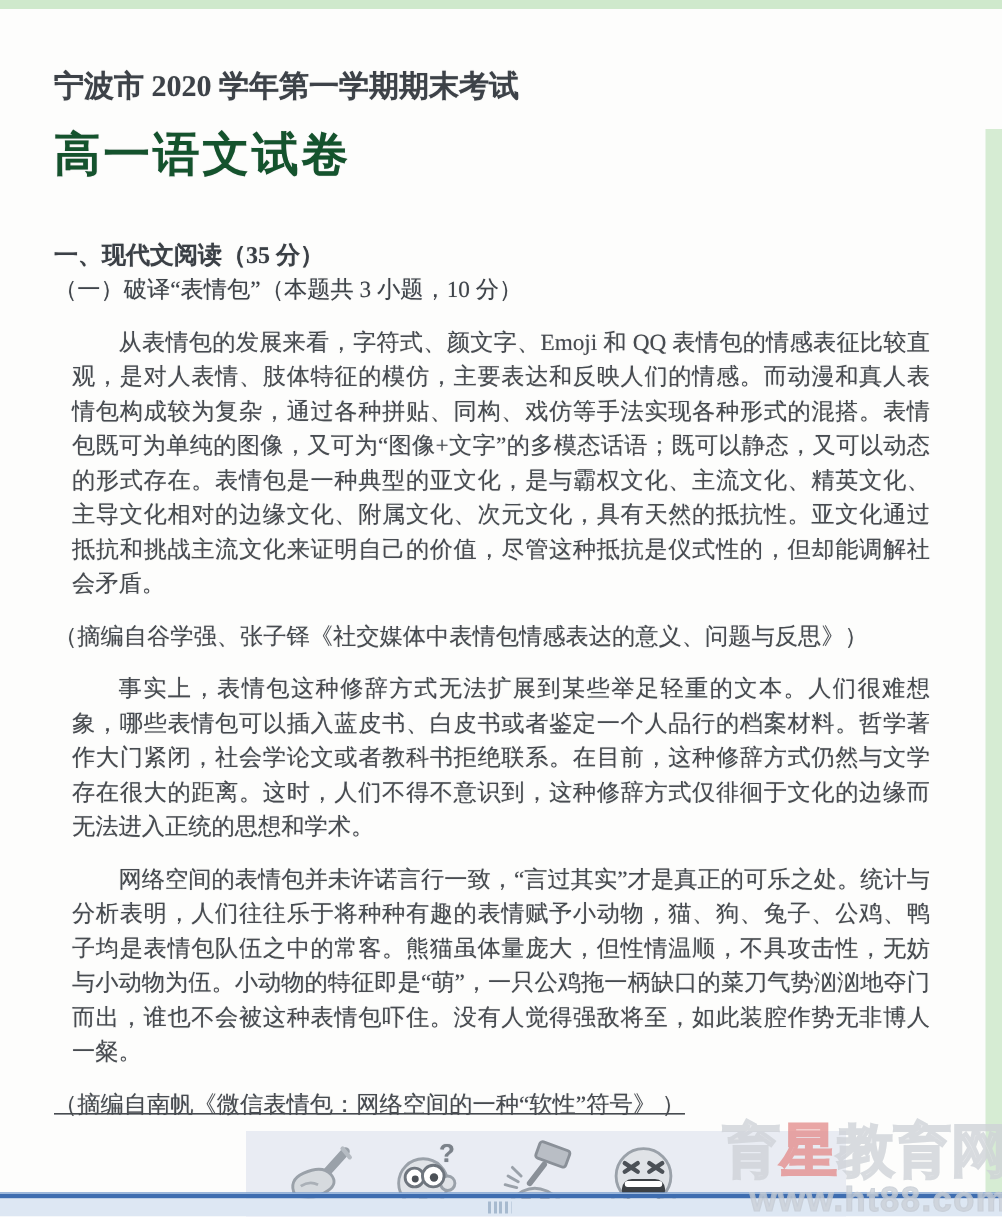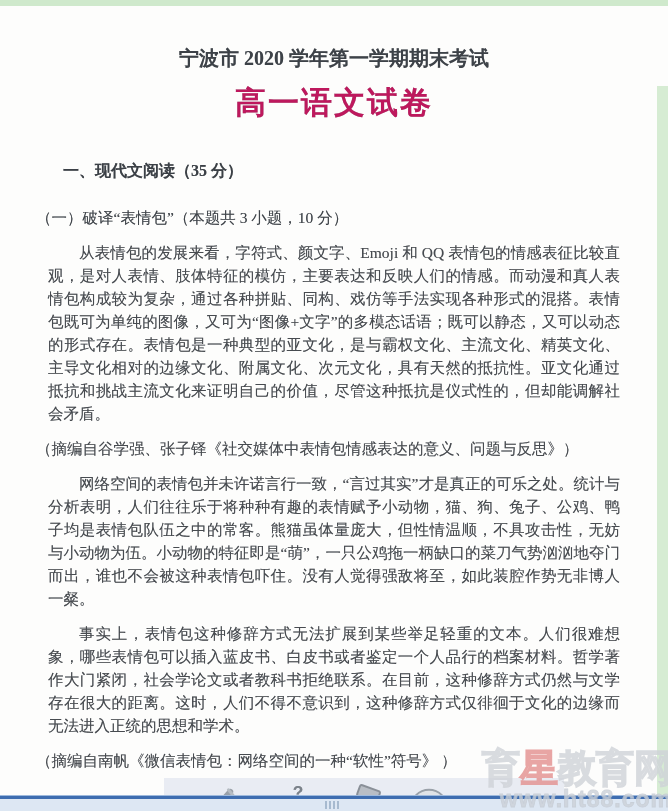--- a/index.html
+++ b/index.html
@@ -19,35 +19,35 @@
 
   .content{
     position:relative;
     padding:0 36px;
     color:#474b50;
     font-size:15.5px;
     line-height:23px;
     text-shadow:0 0 .6px rgba(70,75,80,.45);
   }
   h1.exam-title{
-    margin:45px 0 0;text-align:center;
+    margin:45px 0 0;text-align:left;
     font-size:20px;line-height:26px;font-weight:bold;color:#3d4248;
   }
   h2.paper-title{
-    margin:12px 0 0;text-align:center;
-    font-size:31px;line-height:40px;font-weight:bold;color:#be185d;
+    margin:12px 0 0;text-align:left;
+    font-size:31px;line-height:40px;font-weight:bold;color:#14532d;
     letter-spacing:2px;
   }
-  .sec-heading{margin-top:36px;font-weight:bold;color:#3b4046;font-size:16px;margin-left:27px;}
-  .sec-subheading{color:#3f444a;margin-top:24px;}
+  .sec-heading{margin-top:36px;font-weight:bold;color:#3b4046;font-size:16px;}
+  .sec-subheading{color:#3f444a;}
   .mat-label{font-weight:bold;text-indent:2em;color:#3b4046;}
   p.body-para{margin:12px;text-indent:2em;text-align:justify;text-justify:inter-ideograph;}
   .attribution{text-align:left;}
   .attribution.attr-1{padding-right:2px;}
-  .attribution.attr-2{padding-right:14px;}
+  .attribution.attr-2{padding-right:14px;text-decoration:underline;}
 
   
   .emoji-strip{
     margin:6px 0 0 128px;
     width:400px;height:62px;
     background:#e9ecf3;
     display:flex;align-items:center;
     padding-left:24px;gap:22px;
     box-sizing:border-box;
   }
@@ -96,22 +96,22 @@
   <div class="content">
     <h1 class="exam-title">宁波市 2020 学年第一学期期末考试</h1>
     <h2 class="paper-title">高一语文试卷</h2>
 
     <div class="sec-heading">一、现代文阅读（35 分）</div>
     <div class="sec-subheading">（一）破译“表情包”（本题共 3 小题，10 分）</div>
 
     <p class="body-para">从表情包的发展来看，字符式、颜文字、Emoji 和 QQ 表情包的情感表征比较直观，是对人表情、肢体特征的模仿，主要表达和反映人们的情感。而动漫和真人表情包构成较为复杂，通过各种拼贴、同构、戏仿等手法实现各种形式的混搭。表情包既可为单纯的图像，又可为“图像+文字”的多模态话语；既可以静态，又可以动态的形式存在。表情包是一种典型的亚文化，是与霸权文化、主流文化、精英文化、主导文化相对的边缘文化、附属文化、次元文化，具有天然的抵抗性。亚文化通过抵抗和挑战主流文化来证明自己的价值，尽管这种抵抗是仪式性的，但却能调解社会矛盾。</p>
     <div class="attribution attr-1">（摘编自谷学强、张子铎《社交媒体中表情包情感表达的意义、问题与反思》）</div>
 
+    <p class="body-para">事实上，表情包这种修辞方式无法扩展到某些举足轻重的文本。人们很难想象，哪些表情包可以插入蓝皮书、白皮书或者鉴定一个人品行的档案材料。哲学著作大门紧闭，社会学论文或者教科书拒绝联系。在目前，这种修辞方式仍然与文学存在很大的距离。这时，人们不得不意识到，这种修辞方式仅徘徊于文化的边缘而无法进入正统的思想和学术。</p>
     <p class="body-para">网络空间的表情包并未许诺言行一致，“言过其实”才是真正的可乐之处。统计与分析表明，人们往往乐于将种种有趣的表情赋予小动物，猫、狗、兔子、公鸡、鸭子均是表情包队伍之中的常客。熊猫虽体量庞大，但性情温顺，不具攻击性，无妨与小动物为伍。小动物的特征即是“萌”，一只公鸡拖一柄缺口的菜刀气势汹汹地夺门而出，谁也不会被这种表情包吓住。没有人觉得强敌将至，如此装腔作势无非博人一粲。</p>
-    <p class="body-para">事实上，表情包这种修辞方式无法扩展到某些举足轻重的文本。人们很难想象，哪些表情包可以插入蓝皮书、白皮书或者鉴定一个人品行的档案材料。哲学著作大门紧闭，社会学论文或者教科书拒绝联系。在目前，这种修辞方式仍然与文学存在很大的距离。这时，人们不得不意识到，这种修辞方式仅徘徊于文化的边缘而无法进入正统的思想和学术。</p>
     <div class="attribution attr-2">（摘编自南帆《微信表情包：网络空间的一种“软性”符号》 ）</div>
 
 
     <div class="emoji-strip">
 
       <span>
         <svg width="50" height="52" viewBox="0 0 52 52">
           <path d="M44 8 L26 28" stroke="#9aa1a9" stroke-width="6" stroke-linecap="round" fill="none"></path>
           <path d="M42 6 L47 12" stroke="#b6bcc3" stroke-width="3" stroke-linecap="round"></path>
           <path d="M9 38 q-5 -10 6 -15 q13 -6 19 1 q5 6 -2 11 q-11 8 -23 3 z" fill="#d6dade" stroke="#9aa1a9" stroke-width="2"></path>

